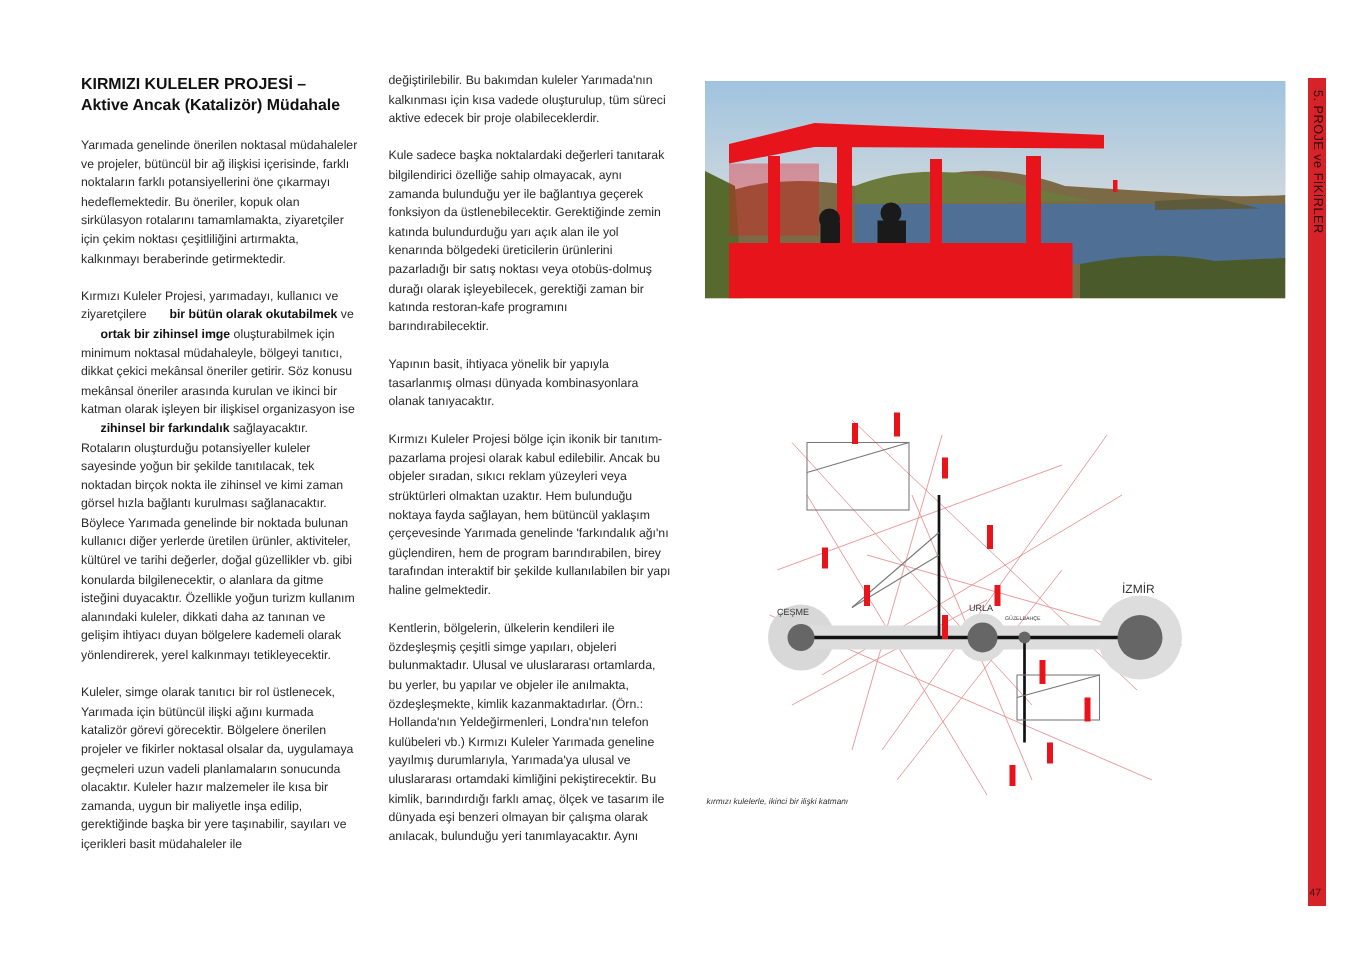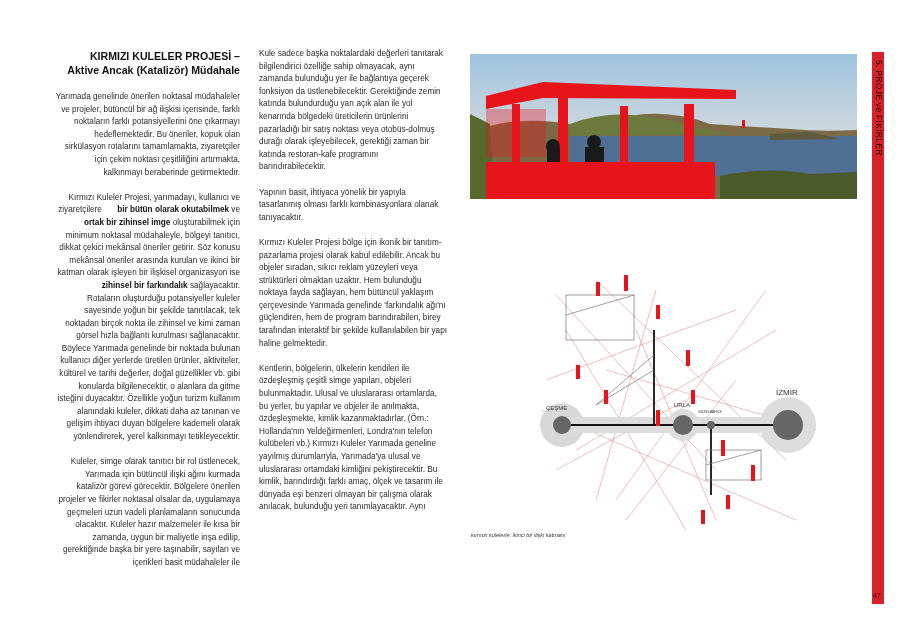--- a/index.html
+++ b/index.html
@@ -1,48 +1,49 @@
 <!DOCTYPE html>
 <html><head>
 <meta charset="utf-8">
 <style>
   html, body { margin:0; padding:0; background:#ffffff; }
   body { width:900px; height:636px; position:relative; overflow:hidden;
          font-family:"Liberation Sans", sans-serif; color:#222; }
   .col { position:absolute; top:50px; font-size:8.2px; line-height:12.6px; color:#2a2a2a; }
-  .col1 { left:54px; width:186px;text-align:right; }
+  .col1 { left:54px; width:186px; }
   .col2 { left:259px; width:188px; top:48px; }
   .title { font-weight:bold; font-size:10.6px; line-height:13.5px; color:#111; margin:0 0 14px 0; }
   .para { margin:0 0 12.6px 0; }
   .para b { font-weight:bold; color:#111;padding-left:13px; }
   .photo { position:absolute; left:470px; top:54px; width:387px; height:145px; overflow:hidden;
            background:linear-gradient(#9fc3df 0%, #cfd8dd 55%, #e9dcc5 70%); }
   .sidebar { position:absolute; left:872px; top:52px; width:12px; height:552px; background:#d6232a; }
   .sidebar-label { position:absolute; left:874px; top:60px; writing-mode:vertical-rl; font-size:8.5px;
                    color:#2a0a0a; letter-spacing:0.3px; }
   .page-num { position:absolute; left:873px; top:592px; font-size:7px; color:#3a0a0a; }
-  .diagram { position:absolute; left:536px; top:270px; width:290px; height:265px; }
+  .diagram { position:absolute; left:508px; top:270px; width:290px; height:265px; }
   .caption { position:absolute; left:471px; top:532px; font-size:5.5px; font-style:italic; color:#333; }
 </style>
 </head>
 <body>
 
 <div class="col col1">
   <div class="title">
     <div>KIRMIZI KULELER PROJESİ –</div>
     <div>Aktive Ancak (Katalizör) Müdahale</div>
   </div>
   <p class="para">Yarımada genelinde önerilen noktasal müdahaleler ve projeler,  bütüncül bir ağ ilişkisi içerisinde, farklı noktaların farklı potansiyellerini öne çıkarmayı hedeflemektedir. Bu öneriler, kopuk olan sirkülasyon rotalarını tamamlamakta, ziyaretçiler için çekim noktası çeşitliliğini artırmakta, kalkınmayı beraberinde getirmektedir.</p>
   <p class="para"><span>Kırmızı Kuleler Projesi, yarımadayı, kullanıcı ve ziyaretçilere </span><b>bir bütün olarak okutabilmek</b><span> ve </span><b>ortak bir zihinsel imge</b><span> oluşturabilmek için minimum noktasal müdahaleyle, bölgeyi tanıtıcı, dikkat çekici mekânsal öneriler getirir. Söz konusu mekânsal öneriler arasında kurulan ve ikinci bir katman olarak işleyen bir ilişkisel organizasyon ise </span><b>zihinsel bir farkındalık</b><span> sağlayacaktır. Rotaların oluşturduğu potansiyeller kuleler sayesinde yoğun bir şekilde tanıtılacak, tek noktadan birçok nokta ile zihinsel ve kimi zaman görsel hızla bağlantı kurulması sağlanacaktır. Böylece Yarımada genelinde bir noktada bulunan kullanıcı diğer yerlerde üretilen ürünler, aktiviteler, kültürel ve tarihi değerler, doğal güzellikler vb. gibi konularda bilgilenecektir, o alanlara da gitme isteğini duyacaktır. Özellikle yoğun turizm kullanım alanındaki kuleler, dikkati daha az tanınan ve gelişim ihtiyacı duyan bölgelere kademeli olarak yönlendirerek, yerel kalkınmayı tetikleyecektir.</span></p>
   <p class="para">Kuleler, simge olarak tanıtıcı bir rol üstlenecek, Yarımada için bütüncül ilişki ağını kurmada katalizör görevi görecektir. Bölgelere önerilen projeler ve fikirler noktasal olsalar da, uygulamaya geçmeleri uzun vadeli planlamaların sonucunda olacaktır. Kuleler hazır malzemeler ile kısa bir zamanda, uygun bir maliyetle inşa edilip, gerektiğinde başka bir yere taşınabilir, sayıları ve içerikleri basit müdahaleler ile</p>
 </div>
 
 <div class="col col2">
+  <p class="para">değiştirilebilir. Bu bakımdan kuleler Yarımada'nın kalkınması için kısa vadede oluşturulup, tüm süreci aktive edecek bir proje olabileceklerdir.</p>
   <p class="para">Kule sadece başka noktalardaki değerleri tanıtarak bilgilendirici özelliğe sahip olmayacak, aynı zamanda bulunduğu yer ile bağlantıya geçerek fonksiyon da üstlenebilecektir. Gerektiğinde zemin katında bulundurduğu yarı açık alan ile yol kenarında bölgedeki üreticilerin ürünlerini pazarladığı bir satış noktası veya otobüs-dolmuş durağı olarak işleyebilecek, gerektiği zaman bir katında restoran-kafe programını barındırabilecektir.</p>
-  <p class="para">Yapının basit, ihtiyaca yönelik bir yapıyla tasarlanmış olması farklı kombinasyonlara olanak tanıyacaktır.</p>
+  <p class="para">Yapının basit, ihtiyaca yönelik bir yapıyla tasarlanmış olması dünyada kombinasyonlara olanak tanıyacaktır.</p>
   <p class="para">Kırmızı Kuleler Projesi bölge için ikonik bir tanıtım-pazarlama projesi olarak kabul edilebilir. Ancak bu objeler sıradan, sıkıcı reklam yüzeyleri veya strüktürleri olmaktan uzaktır. Hem bulunduğu noktaya fayda sağlayan, hem bütüncül yaklaşım çerçevesinde Yarımada genelinde 'farkındalık ağı'nı güçlendiren, hem de program barındırabilen, birey tarafından interaktif bir şekilde kullanılabilen bir yapı haline gelmektedir.</p>
   <p class="para">Kentlerin, bölgelerin, ülkelerin kendileri ile özdeşleşmiş çeşitli simge yapıları, objeleri bulunmaktadır. Ulusal ve uluslararası ortamlarda, bu yerler, bu yapılar ve objeler ile anılmakta, özdeşleşmekte, kimlik kazanmaktadırlar. (Örn.: Hollanda'nın Yeldeğirmenleri, Londra'nın telefon kulübeleri vb.)  Kırmızı Kuleler Yarımada geneline yayılmış durumlarıyla, Yarımada'ya ulusal ve uluslararası ortamdaki kimliğini pekiştirecektir. Bu kimlik, barındırdığı farklı amaç, ölçek ve tasarım ile dünyada eşi benzeri olmayan bir çalışma olarak anılacak, bulunduğu yeri tanımlayacaktır. Aynı</p>
 </div>
 
 <div class="photo">
   <svg width="387" height="145" viewBox="0 0 387 145">
     <path d="M0 80 Q40 60 100 70 L160 62 Q200 55 240 70 L320 75 Q350 78 387 76 L387 145 L0 145Z" fill="#7b6a45"></path>
     <rect x="100" y="82" width="287" height="40" fill="#4f6f94"></rect>
     <path d="M100 70 Q150 50 220 72 L260 80 L100 82Z" fill="#6d7a3e"></path>
     <path d="M300 80 L340 78 L370 85 L300 86Z" fill="#5e5a3c"></path>

